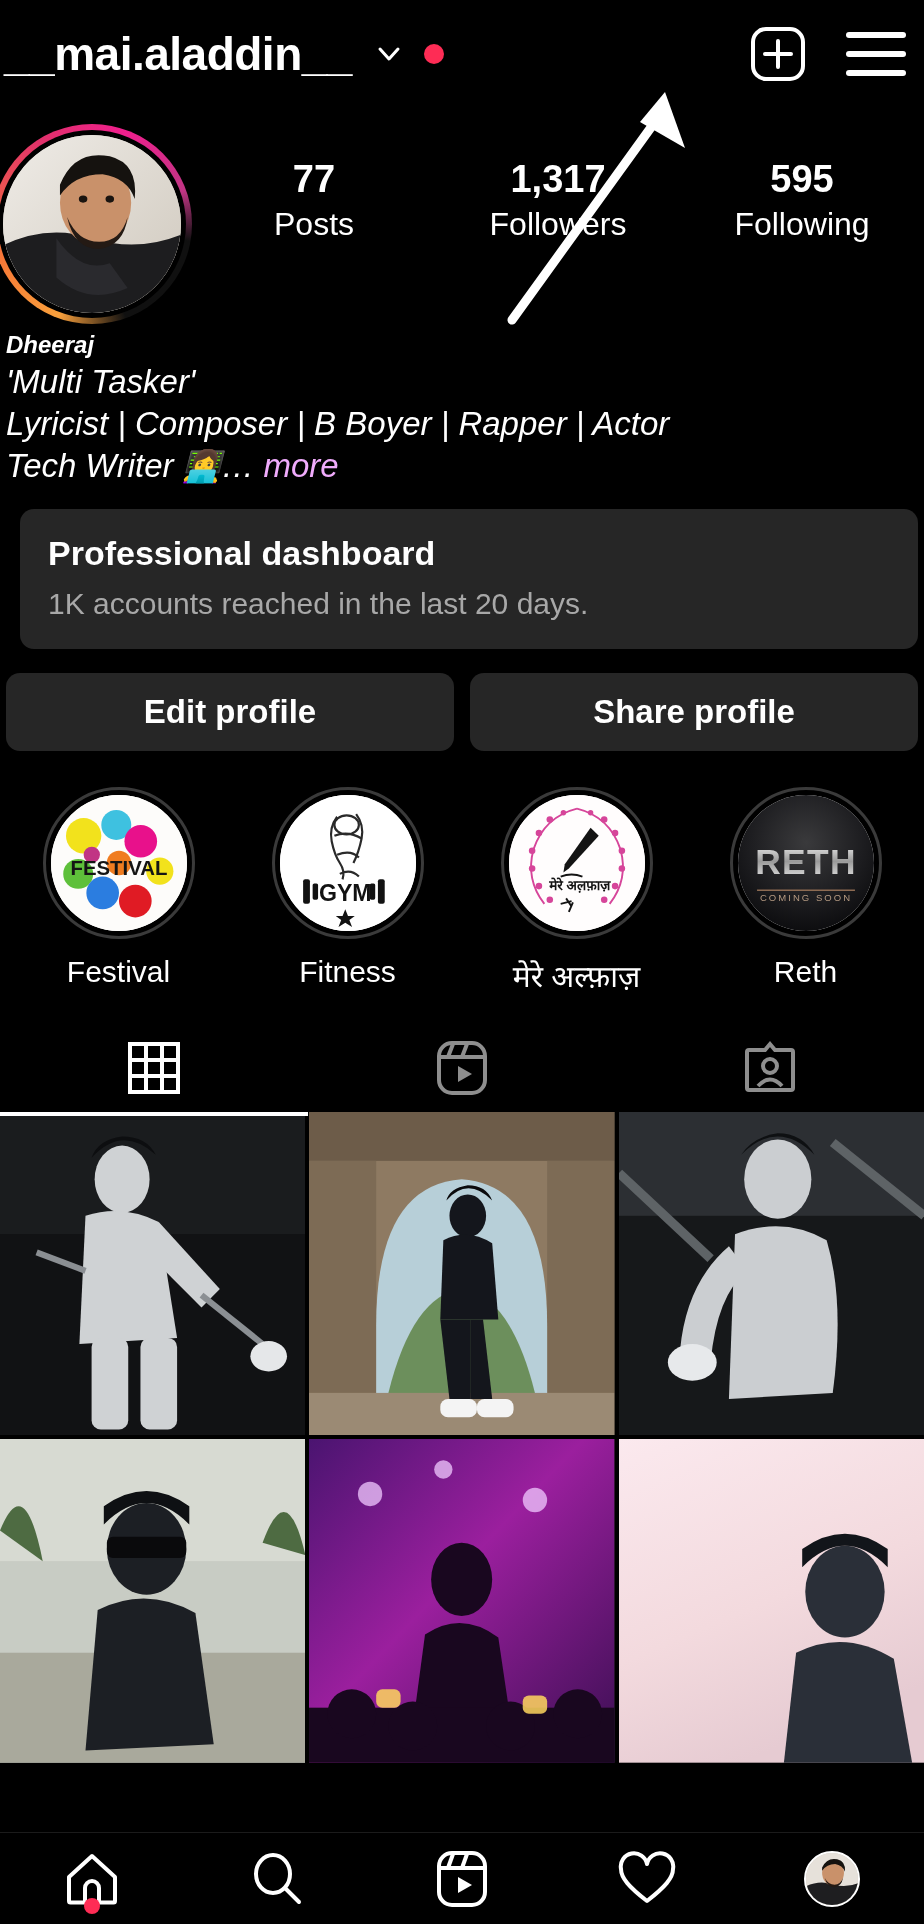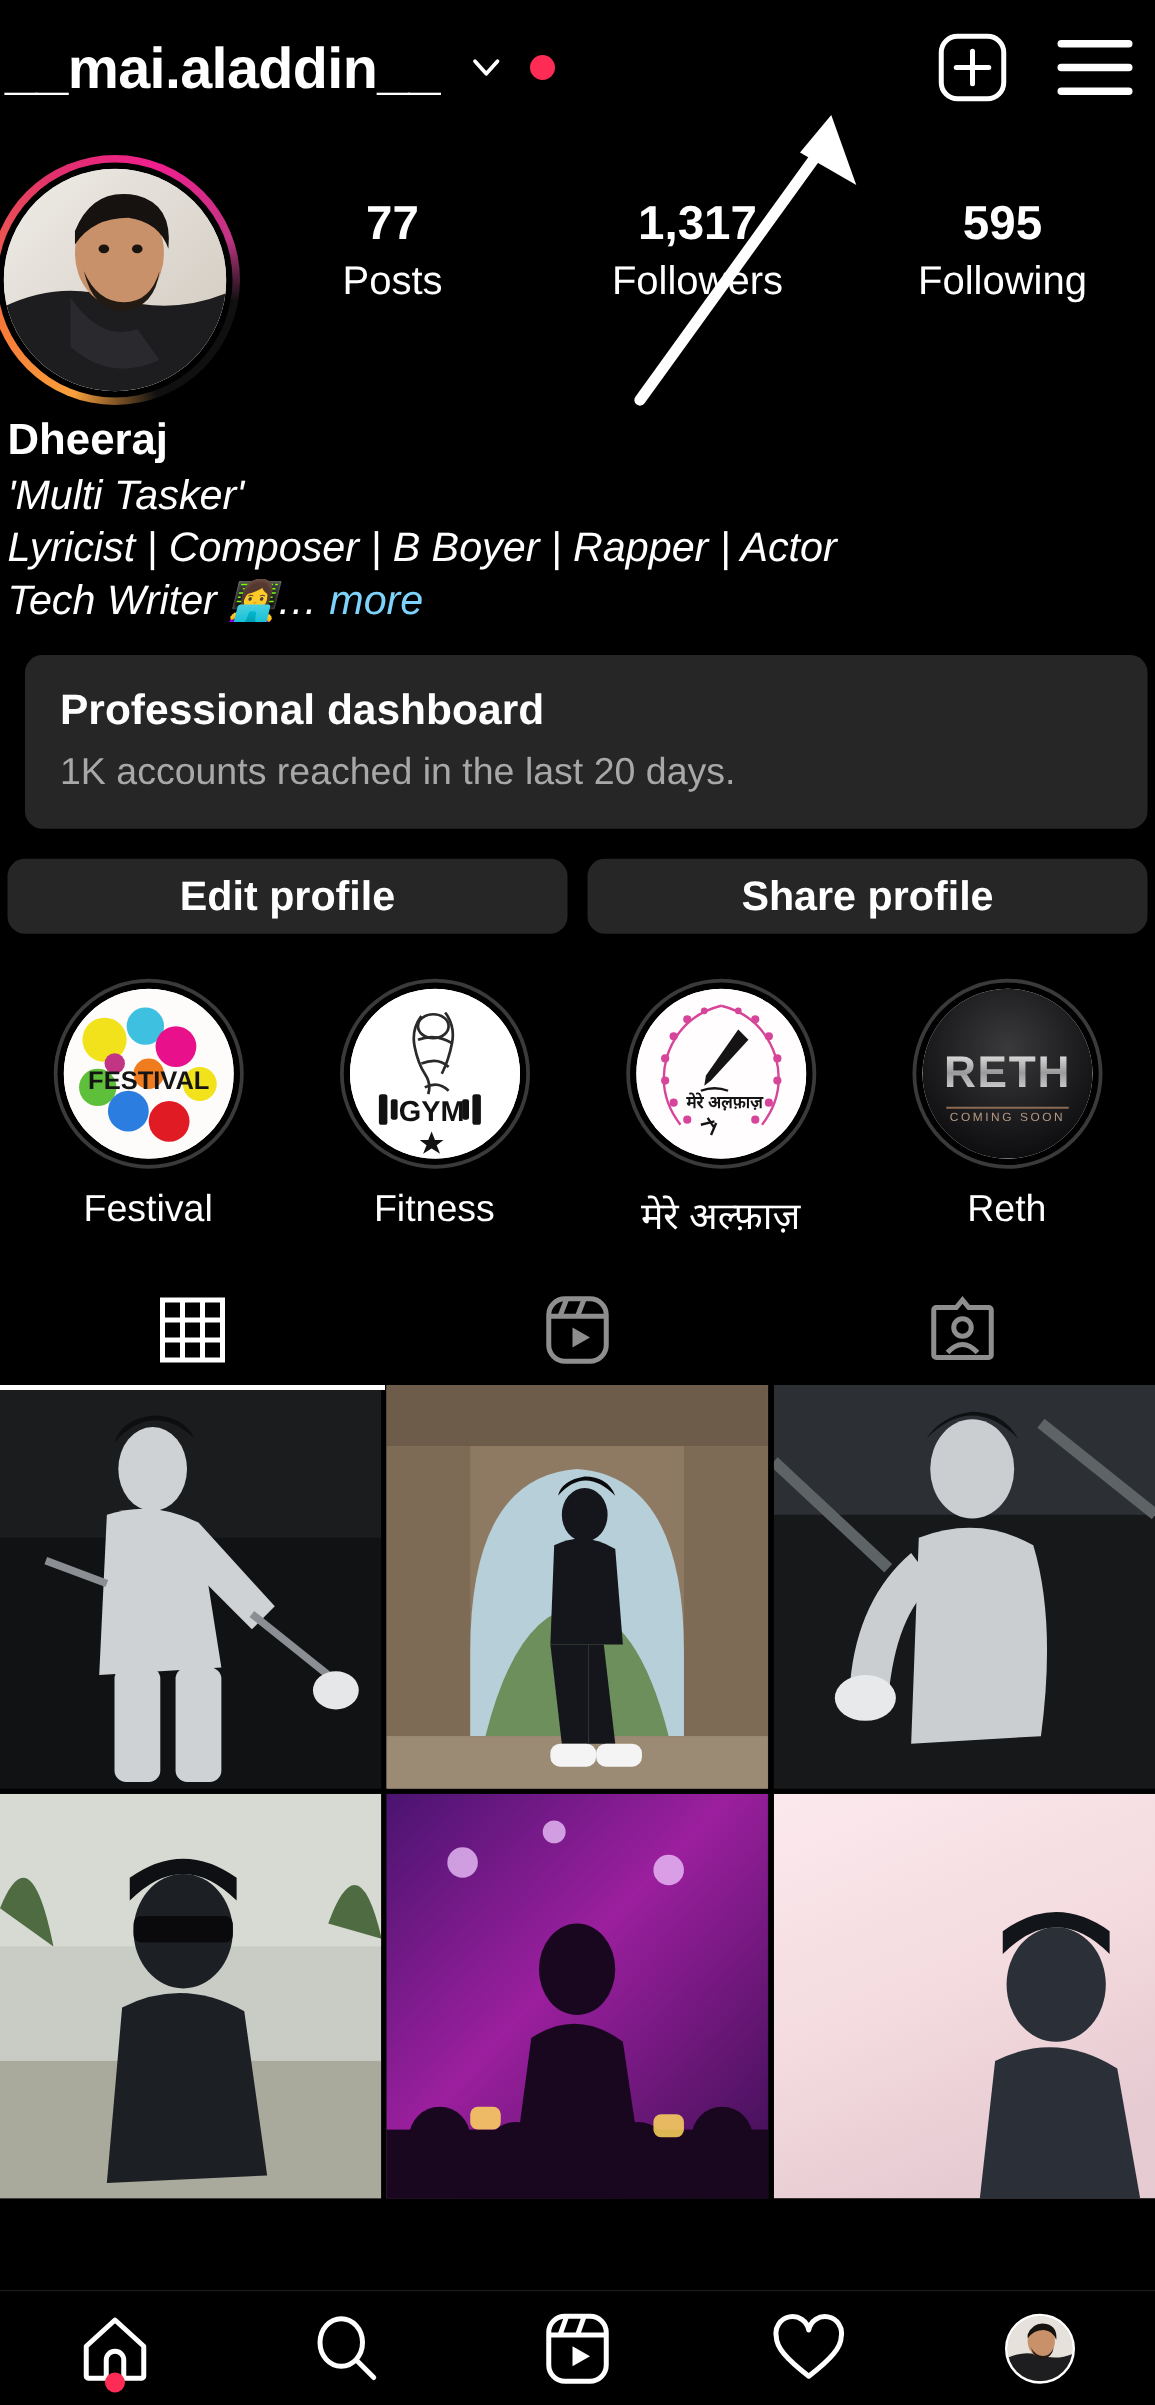--- a/index.html
+++ b/index.html
@@ -62,38 +62,38 @@
   }
   .avatar-img svg { display:block; width:100%; height:100%; }
 
   .stats { display:flex; flex:1 1 auto; padding-top:34px; }
   .stat { flex:1 1 0; text-align:center; }
   .stat .num { font-size:38px; font-weight:bold; line-height:1.15; }
   .stat .lbl { font-size:32px; line-height:1.3; margin-top:2px; }
 
   
   .bio { padding:6px 10px 0 6px; }
-  .bio .name { font-size:35px; font-weight:bold; line-height:1.28; }
+  .bio .name { font-size:24px; font-weight:bold; line-height:1.28;font-style:italic; }
   .bio .line { font-size:33px; line-height:1.28; white-space:nowrap;font-style:italic; }
-  .bio .more { color:#7dd3fc; }
+  .bio .more { color:#f0abfc; }
   .emoji { font-size:31px; }
 
   
   .dash {
     margin:22px 6px 0 20px; background:#262626;
     border-radius:14px; padding:22px 28px 26px 28px;
   }
   .dash .t { font-size:34px; font-weight:bold; line-height:1.3; }
   .dash .s { font-size:30px; color:#a8a8a8; margin-top:8px; line-height:1.3; }
 
   
   .actions { display:flex; gap:16px; margin:24px 6px 0 6px; }
   .act-btn {
     flex:1 1 0; background:#262626; border:none; color:#fff;
-    border-radius:14px; height:60px;
+    border-radius:14px; height:78px;
     font-size:33px; font-weight:bold;
     font-family:"Liberation Sans", sans-serif;
     cursor:pointer;
   }
 
   
   .highlights { display:flex; margin-top:36px; padding:0 4px; }
   .hl { flex:1 1 0; display:flex; flex-direction:column; align-items:center; }
   .hl-circle {
     width:152px; height:152px; border-radius:50%;

